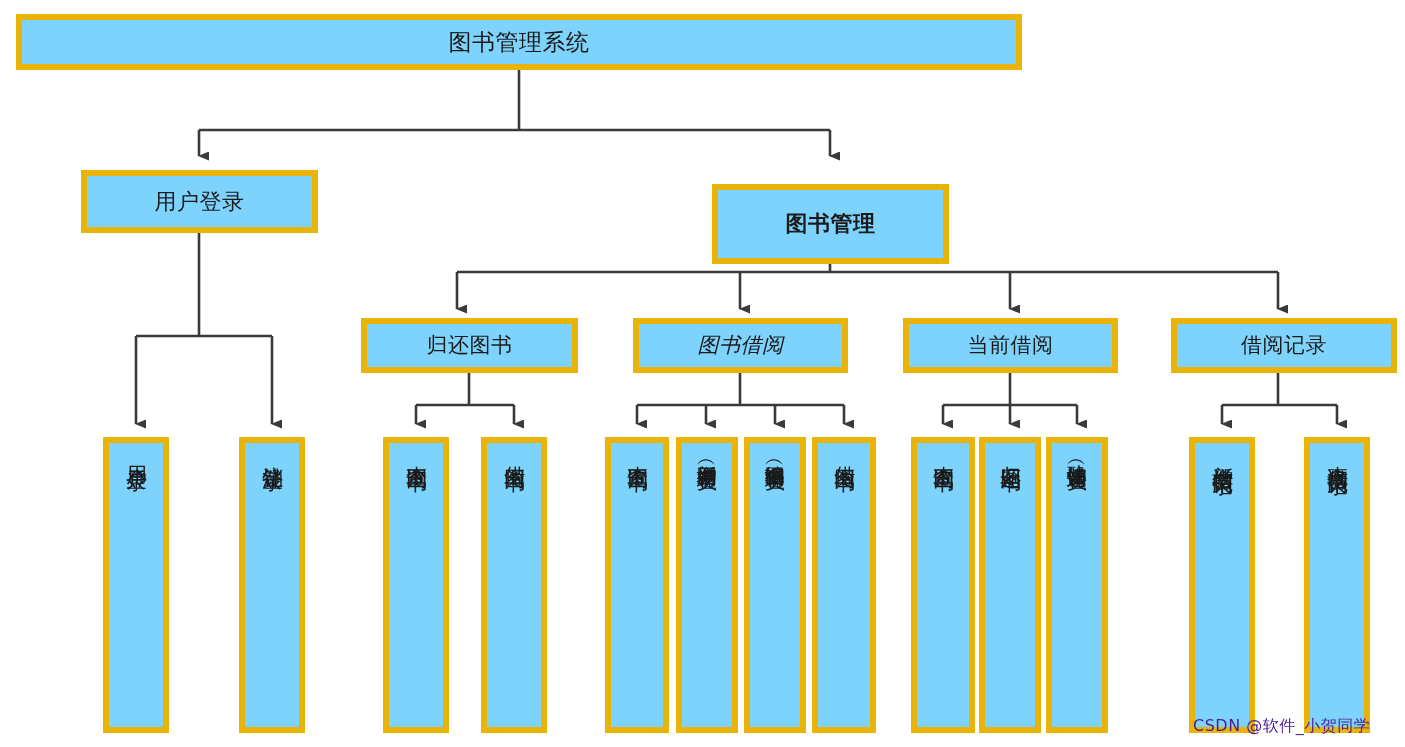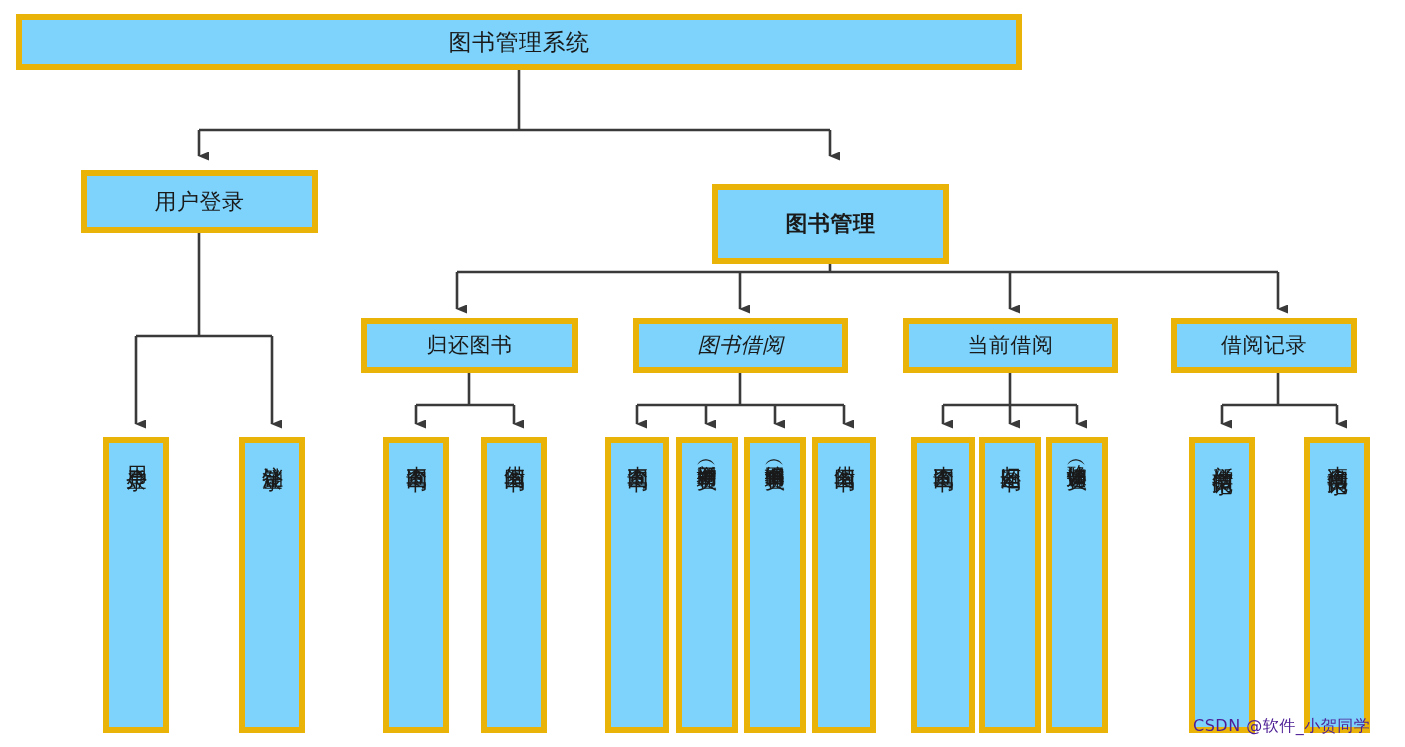--- a/index.html
+++ b/index.html
@@ -139,21 +139,21 @@
 
   <div class="node node-l2" style="left:361px; top:318px; width:217px; height:55px;">
     <span class="label">归还图书</span>
   </div>
   <div class="node node-l2" style="left:633px; top:318px; width:215px; height:55px;font-style:italic;">
     <span class="label">图书借阅</span>
   </div>
   <div class="node node-l2" style="left:903px; top:318px; width:215px; height:55px;">
     <span class="label">当前借阅</span>
   </div>
-  <div class="node node-l2" style="left:1171px; top:318px; width:186px; height:55px;">
+  <div class="node node-l2" style="left:1171px; top:318px; width:226px; height:55px;">
     <span class="label">借阅记录</span>
   </div>
 
   <div class="node node-leaf" style="left:103px; top:437px; width:66px; height:296px;">
     <span class="label">用户登录</span>
   </div>
   <div class="node node-leaf" style="left:239px; top:437px; width:66px; height:296px;">
     <span class="label">注销登录</span>
   </div>
 

